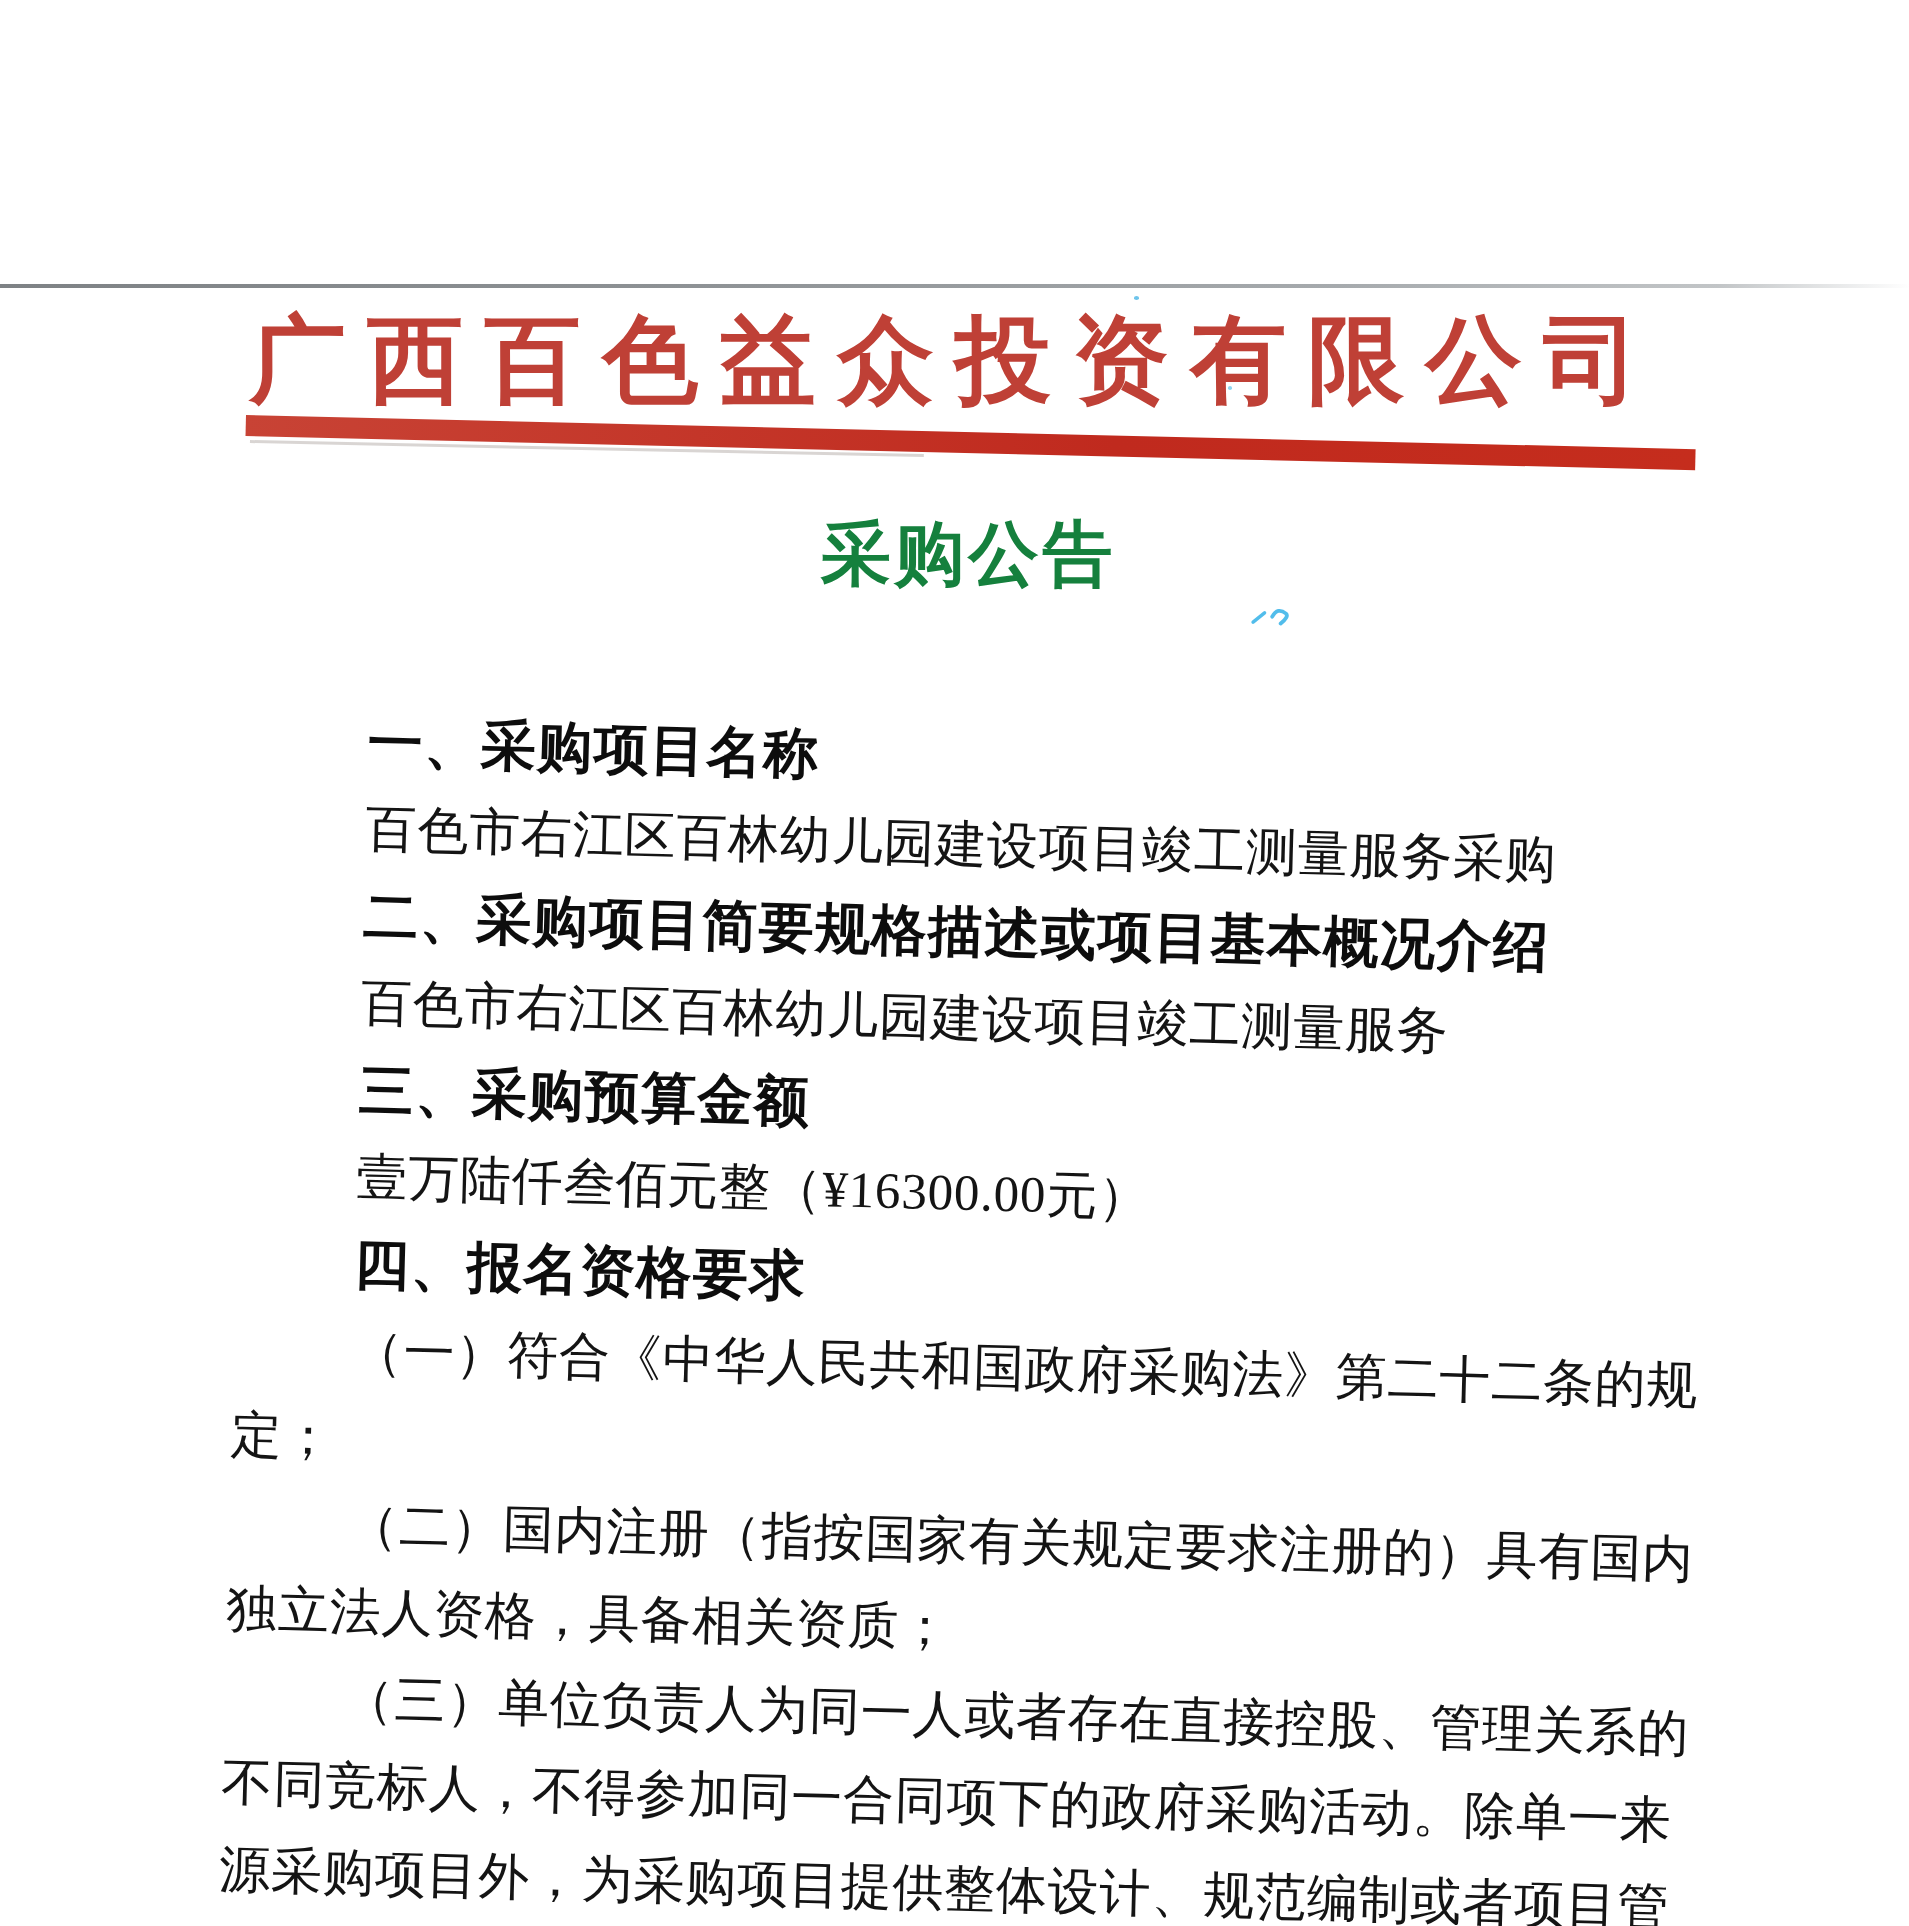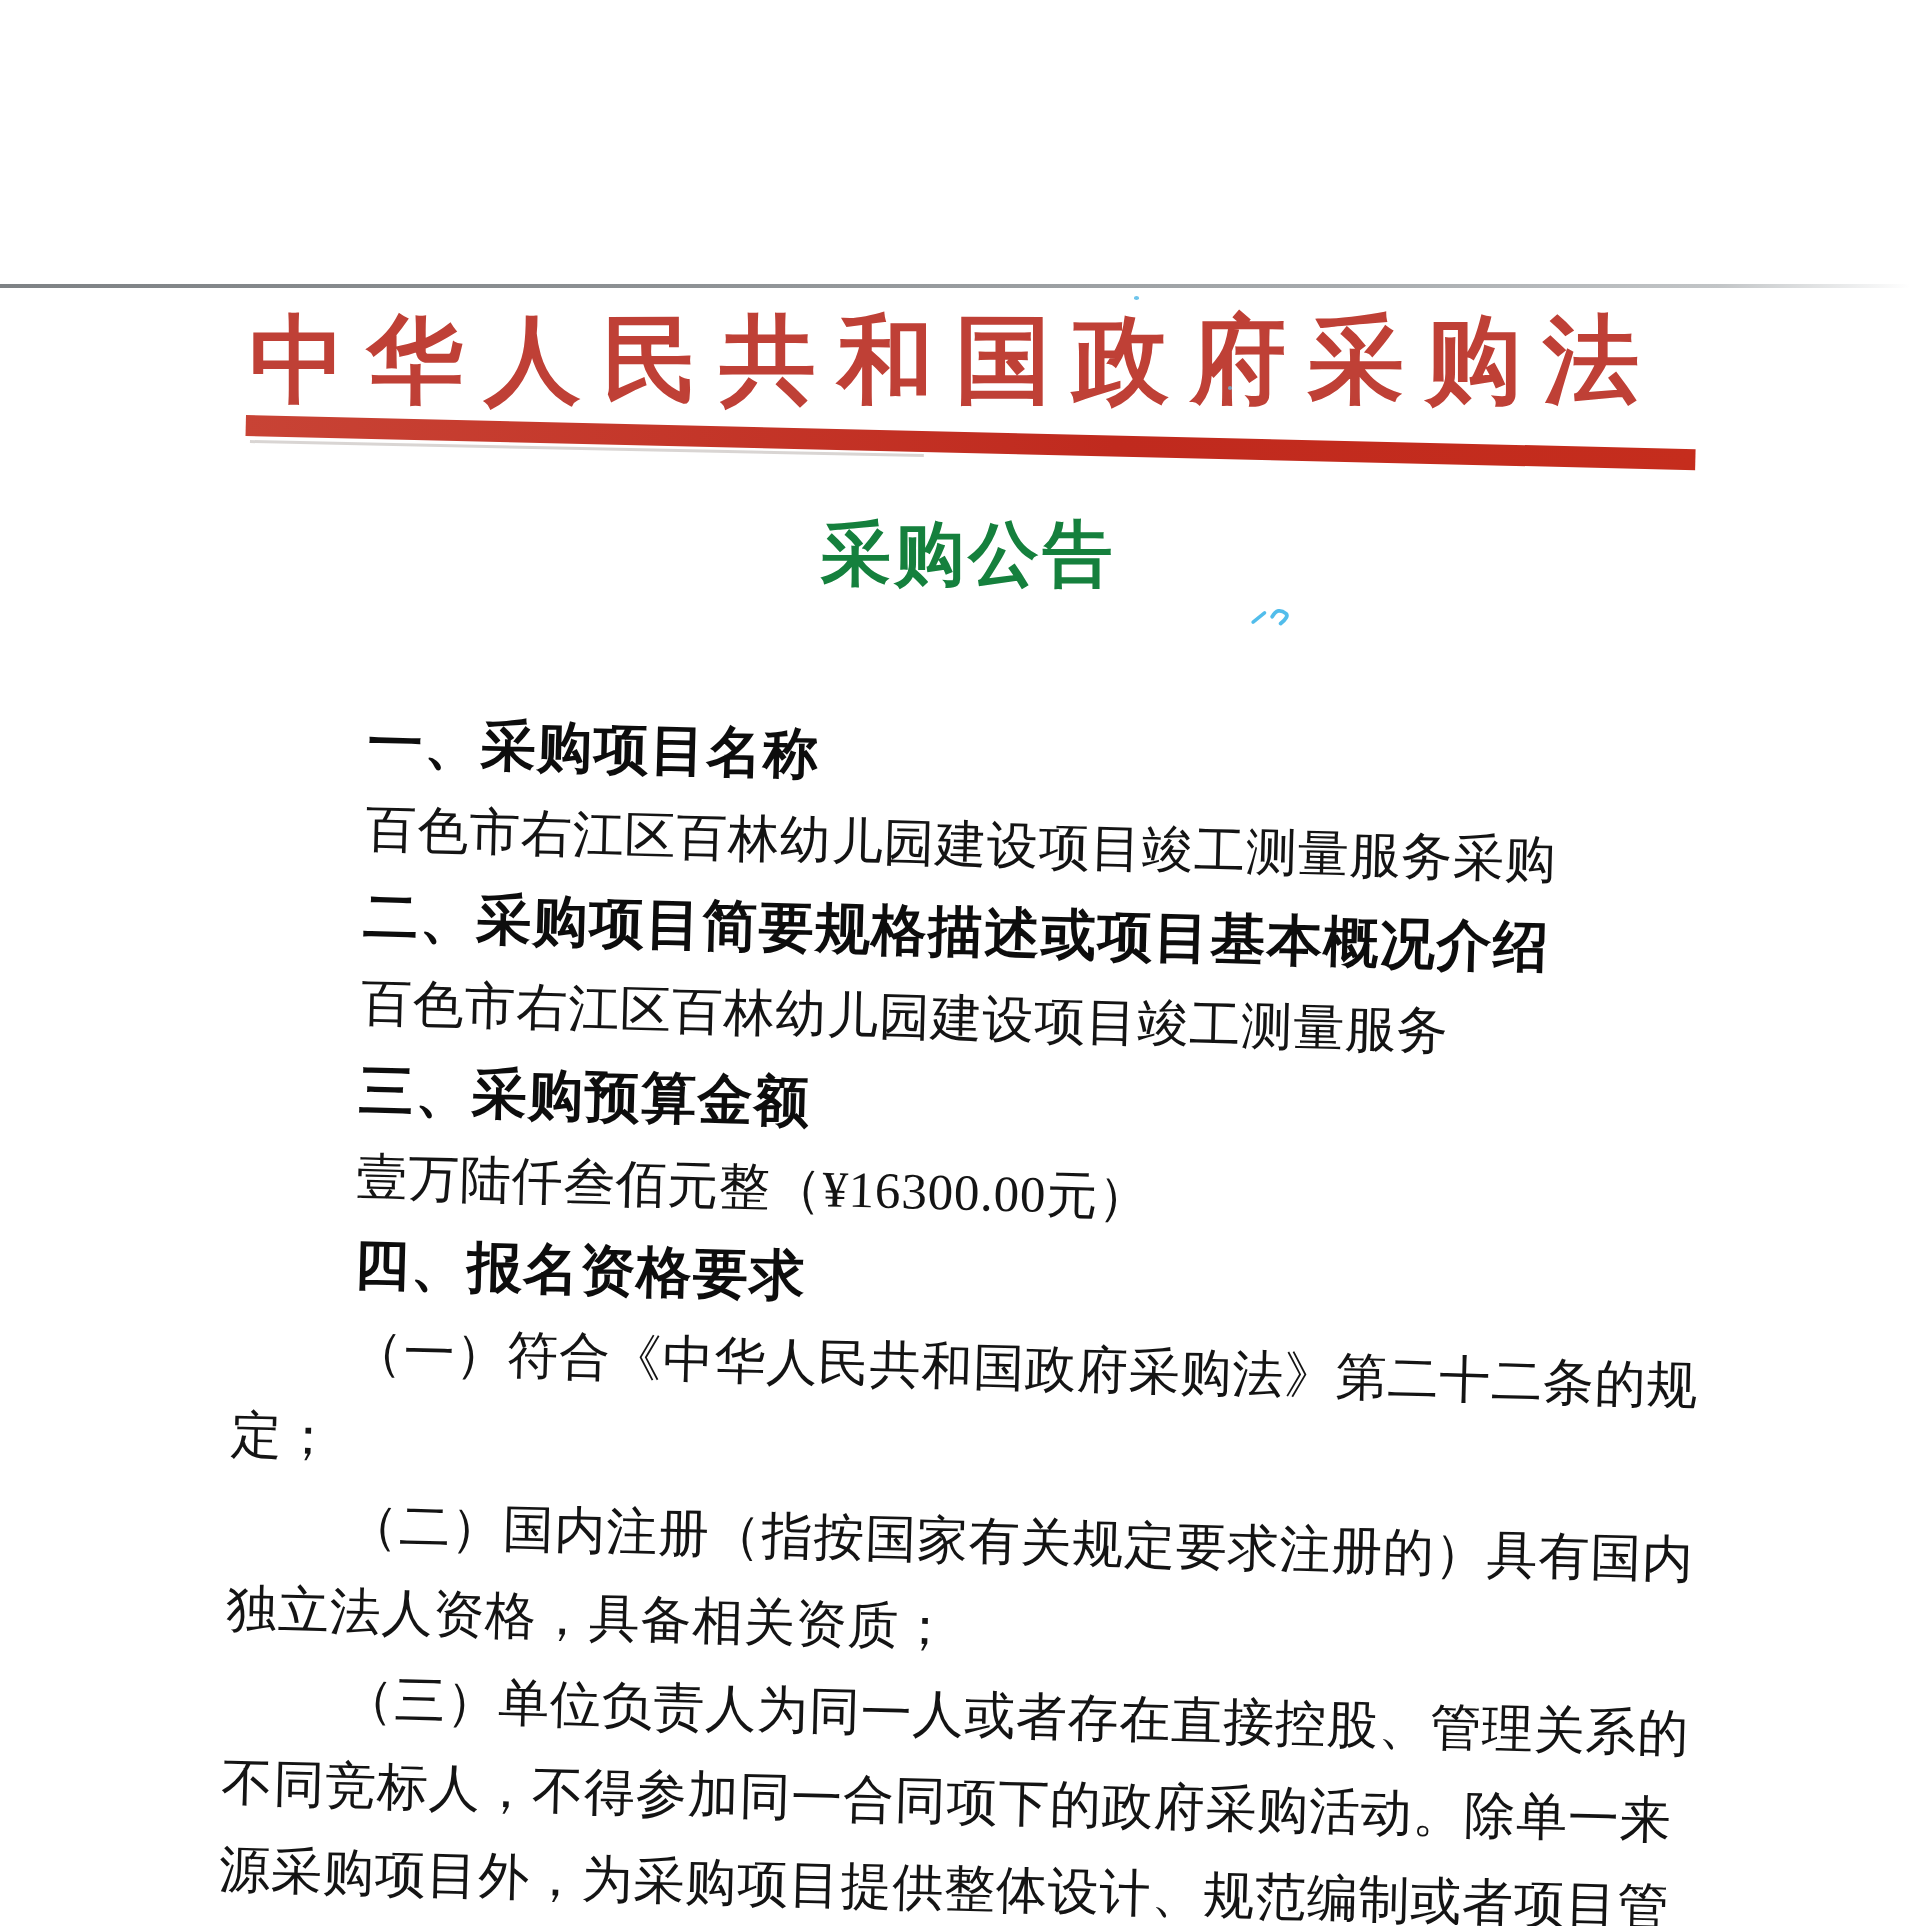--- a/index.html
+++ b/index.html
@@ -77,21 +77,21 @@
   .line.indent { padding-left:119px; }
 </style>
 </head>
 <body>
 
 <div class="page">
 
   <div class="top-rule"></div>
   <div class="ink-dot-a"></div>
 
-  <div class="company">中华人民共和国政府采购法</div>
+  <div class="company">广西百色益众投资有限公司</div>
   <div class="ink-dot-b"></div>
   <div class="company-underline"></div>
   <div class="company-underline-shadow"></div>
 
   <div class="doc-title">采购公告</div>
 
   <div class="ink-mark">
     <svg width="46" height="37" viewBox="0 0 120 95" xmlns="http://www.w3.org/2000/svg">
       <path d="M8,62 L38,38" stroke="#3fb6e9" stroke-width="9" stroke-linecap="round" fill="none" opacity="0.9"></path>
       <path d="M58,48 q14,-26 36,-8 q8,8 -14,26" stroke="#3fb6e9" stroke-width="10" stroke-linecap="round" fill="none" opacity="0.9"></path>

